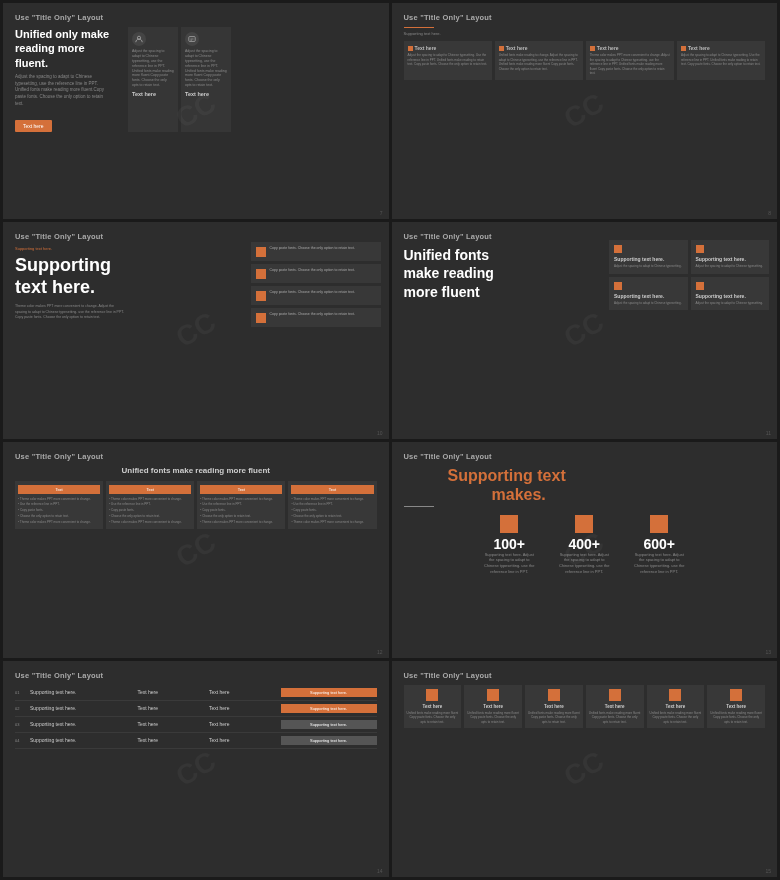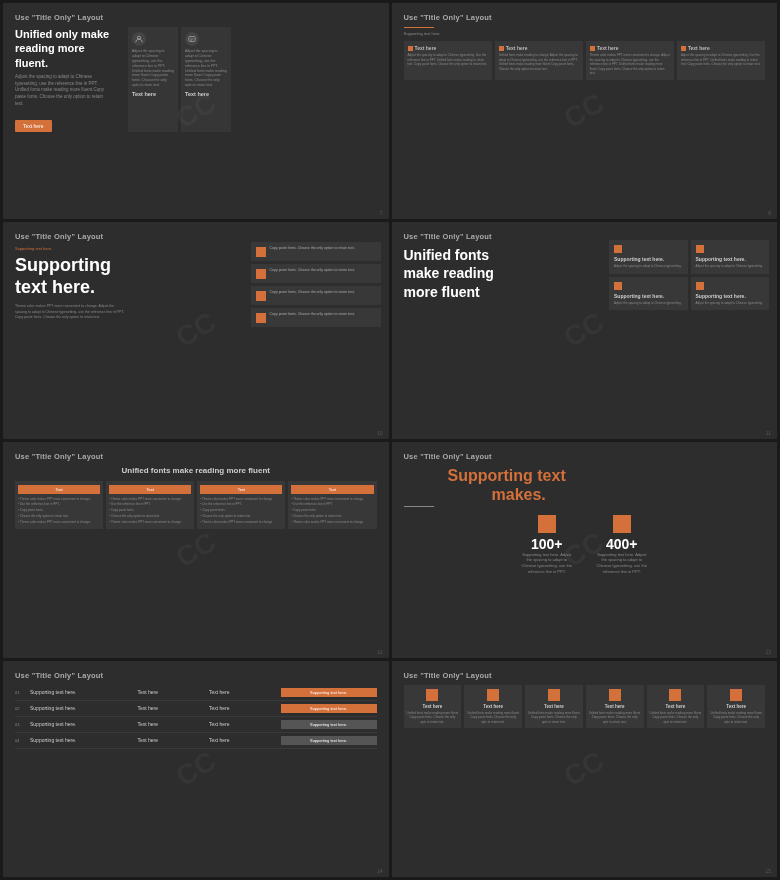--- a/index.html
+++ b/index.html
@@ -585,20 +585,25 @@
       <div class="s6 stat-block">
         <div class="s6 stat-icon"></div>
         <div class="s6 stat-num">100+</div>
         <div class="s6 stat-label">Supporting text here. Adjust the spacing to adapt to Chinese typesetting. use the reference line in PPT.</div>
       </div>
       <div class="s6 stat-block">
         <div class="s6 stat-icon"></div>
         <div class="s6 stat-num">400+</div>
         <div class="s6 stat-label">Supporting text here. Adjust the spacing to adapt to Chinese typesetting. use the reference line in PPT.</div>
       </div>
+      <div class="s6 stat-block">
+        <div class="s6 stat-icon"></div>
+        <div class="s6 stat-num">600+</div>
+        <div class="s6 stat-label">Supporting text here. Adjust the spacing to adapt to Chinese typesetting. use the reference line in PPT.</div>
+      </div>
     </div>
     <div class="page-num">13</div>
   </div>
 
   <div class="slide s7" data-wm="CC">
     <div class="slide-title">Use "Title Only" Layout</div>
     <div class="s7 table-container">
       <div class="s7 trow">
         <div class="s7 trow-num">01</div>
         <div class="s7 trow-name">Supporting text here.</div>

